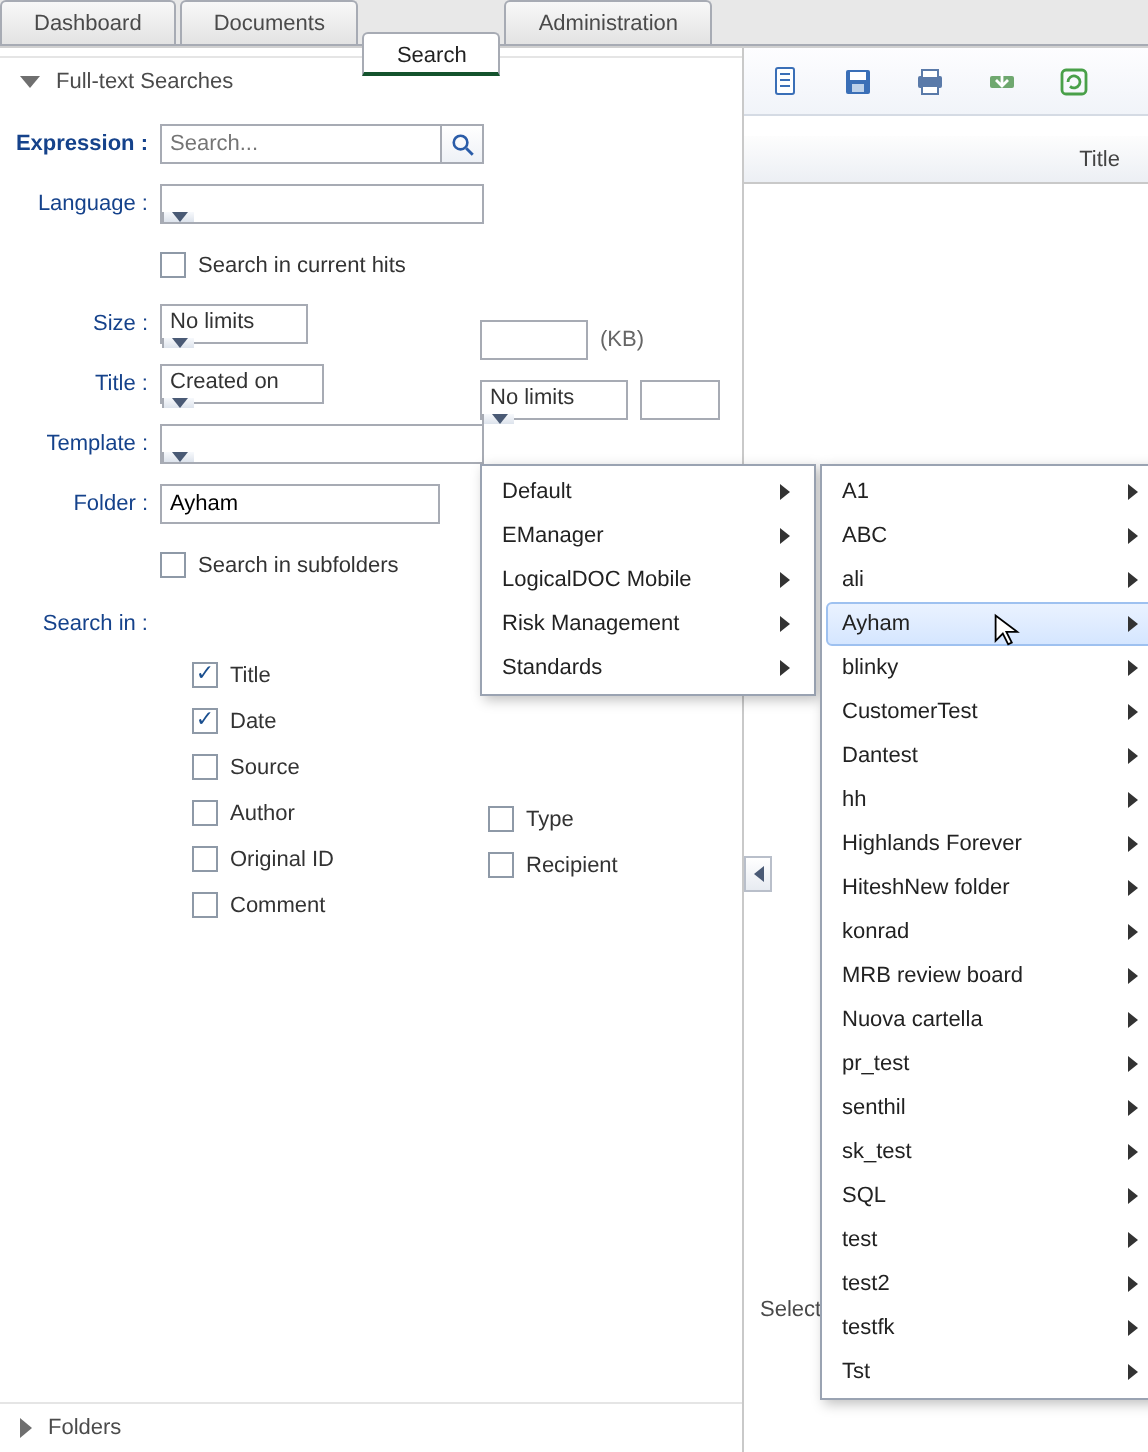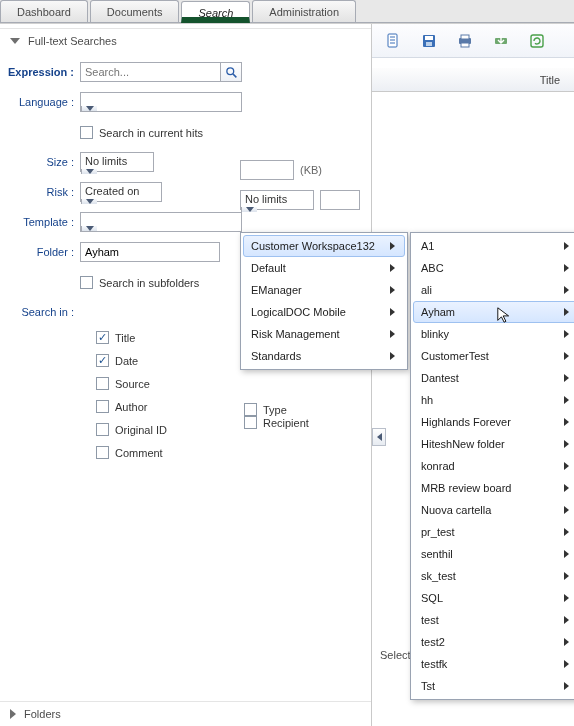--- a/index.html
+++ b/index.html
@@ -30,23 +30,22 @@
     cursor: pointer;
     color: #4a4a4a;
     font-size: 11px;
     line-height: 14px;
     text-align: center;
   }
   .tab.active {
     background: #fff;
     color: #222;
     position: relative;
-    top: 1px;
-    border-bottom: 6px solid #14532d;
-    font-style: italic;
+    top: 16px;
+    border-bottom: 2px solid #14532d;
   }
   .main {
     display: flex;
     height: calc(100% - 23px);
     border-top: 1px solid #d0d0d0;
   }
   .left-panel {
     width: 372px;
     border-right: 1px solid #c9c9c9;
     background: #fff;
@@ -281,21 +280,21 @@
               <span class="dn"></span>
             </div>
         </div>
         <div class="col2" style="display:flex;align-items:center;gap:6px">
           <input class="text-input" style="width: 54px;">
           <span style="color:#666">(KB)</span>
         </div>
       </div>
 
       <div class="row" style="position:relative">
-        <div class="label">Risk :</div>
+        <div class="label">Title :</div>
         <div class="select" style="width:82px">
           <div class="sval" style="flex:1">Created on</div>
           <div class="sbtn">
               <span class="dn"></span>
             </div>
         </div>
         <div class="col2" style="display:flex;align-items:center;gap:6px">
           <div class="select" style="width:74px">
             <div class="sval" style="flex:1">No limits</div>
             <div class="sbtn">
@@ -354,21 +353,21 @@
             </label>
           <label class="chk">
               <span class="box"></span>
               <span>Original ID</span>
             </label>
           <label class="chk">
               <span class="box"></span>
               <span>Comment</span>
             </label>
         </div>
-        <div style="position:absolute;left:244px;top:72px;display:flex;flex-direction:column;">
+        <div style="position:absolute;left:244px;top:72px;display:flex;flex-direction:column;gap:10px">
           <label class="chk">
               <span class="box"></span>
               <span>Type</span>
             </label>
           <label class="chk">
               <span class="box"></span>
               <span>Recipient</span>
             </label>
         </div>
       </div>
@@ -421,24 +420,20 @@
     <div class="grid-body">
       <div class="scroll-left">
           <span class="ar"></span>
         </div>
       <div class="select-label">Select</div>
     </div>
   </div>
 </div>
 
 <div class="menu" id="menu1" style="left:240px; top:232px; width:168px">
-    <div class="item hover">
-      <span>Customer Workspace132</span>
-      <span class="arrow"></span>
-    </div>
     <div class="item">
       <span>Default</span>
       <span class="arrow"></span>
     </div>
     <div class="item">
       <span>EManager</span>
       <span class="arrow"></span>
     </div>
     <div class="item">
       <span>LogicalDOC Mobile</span>

